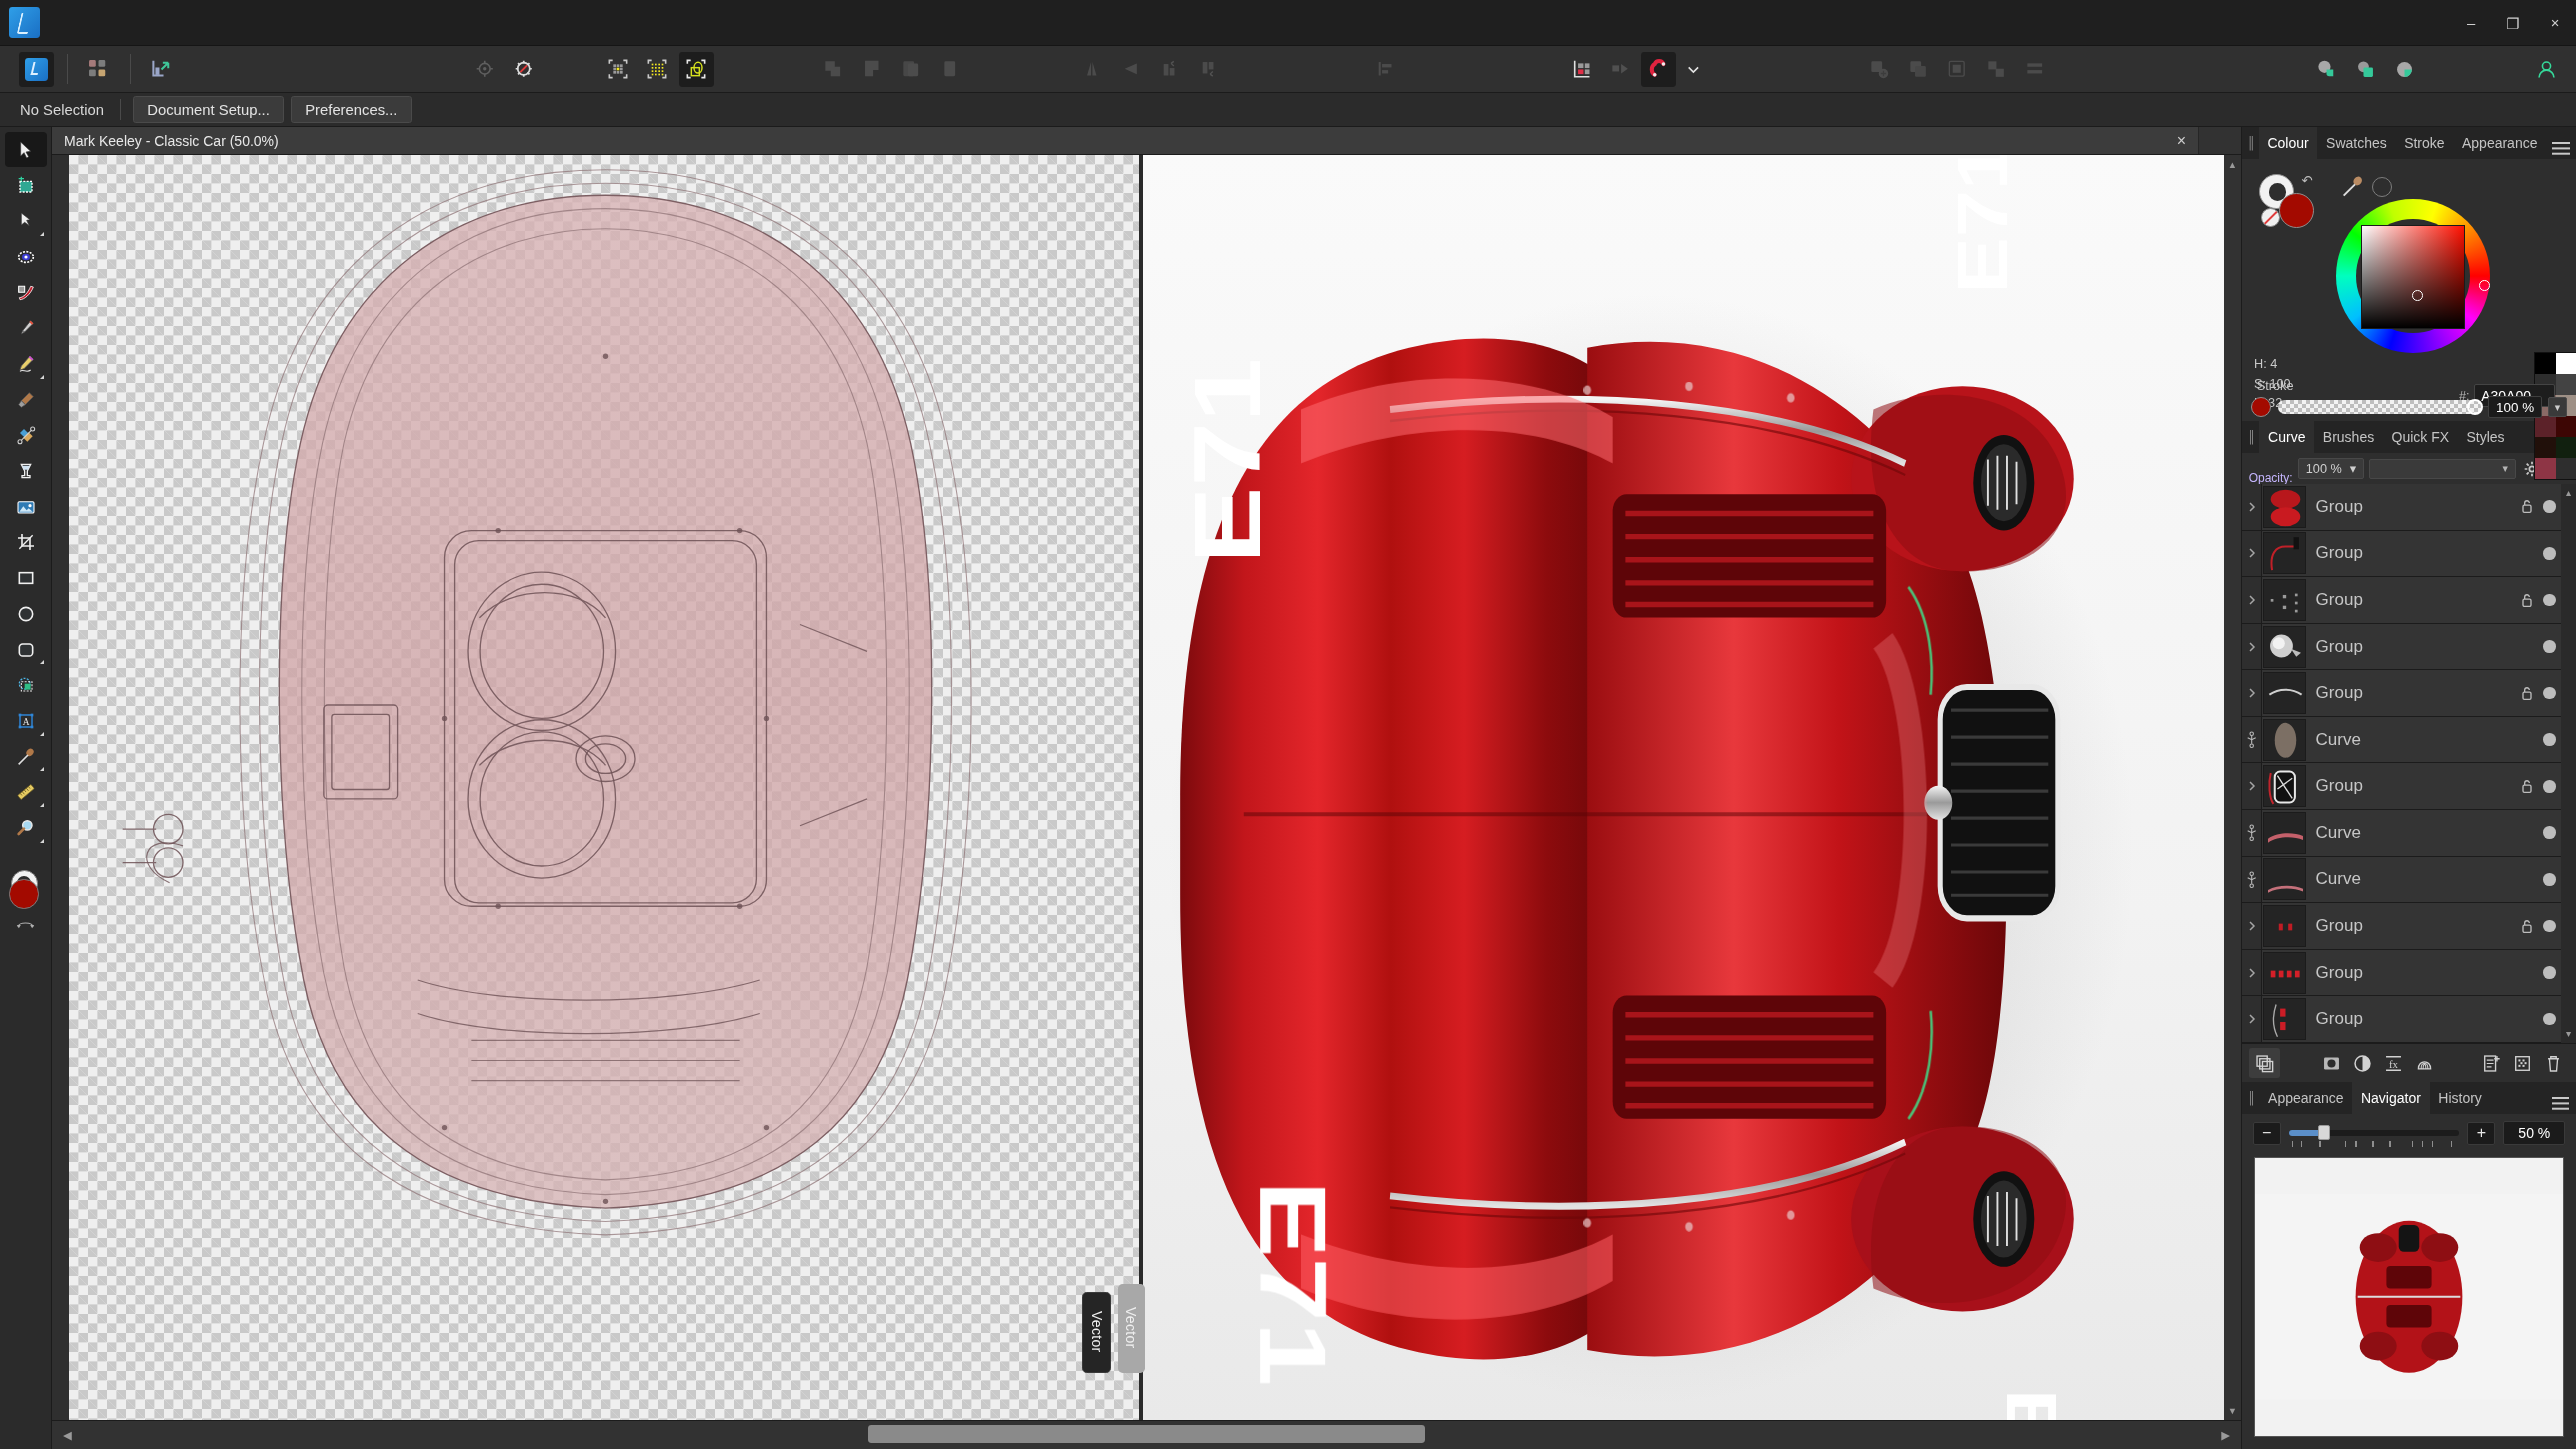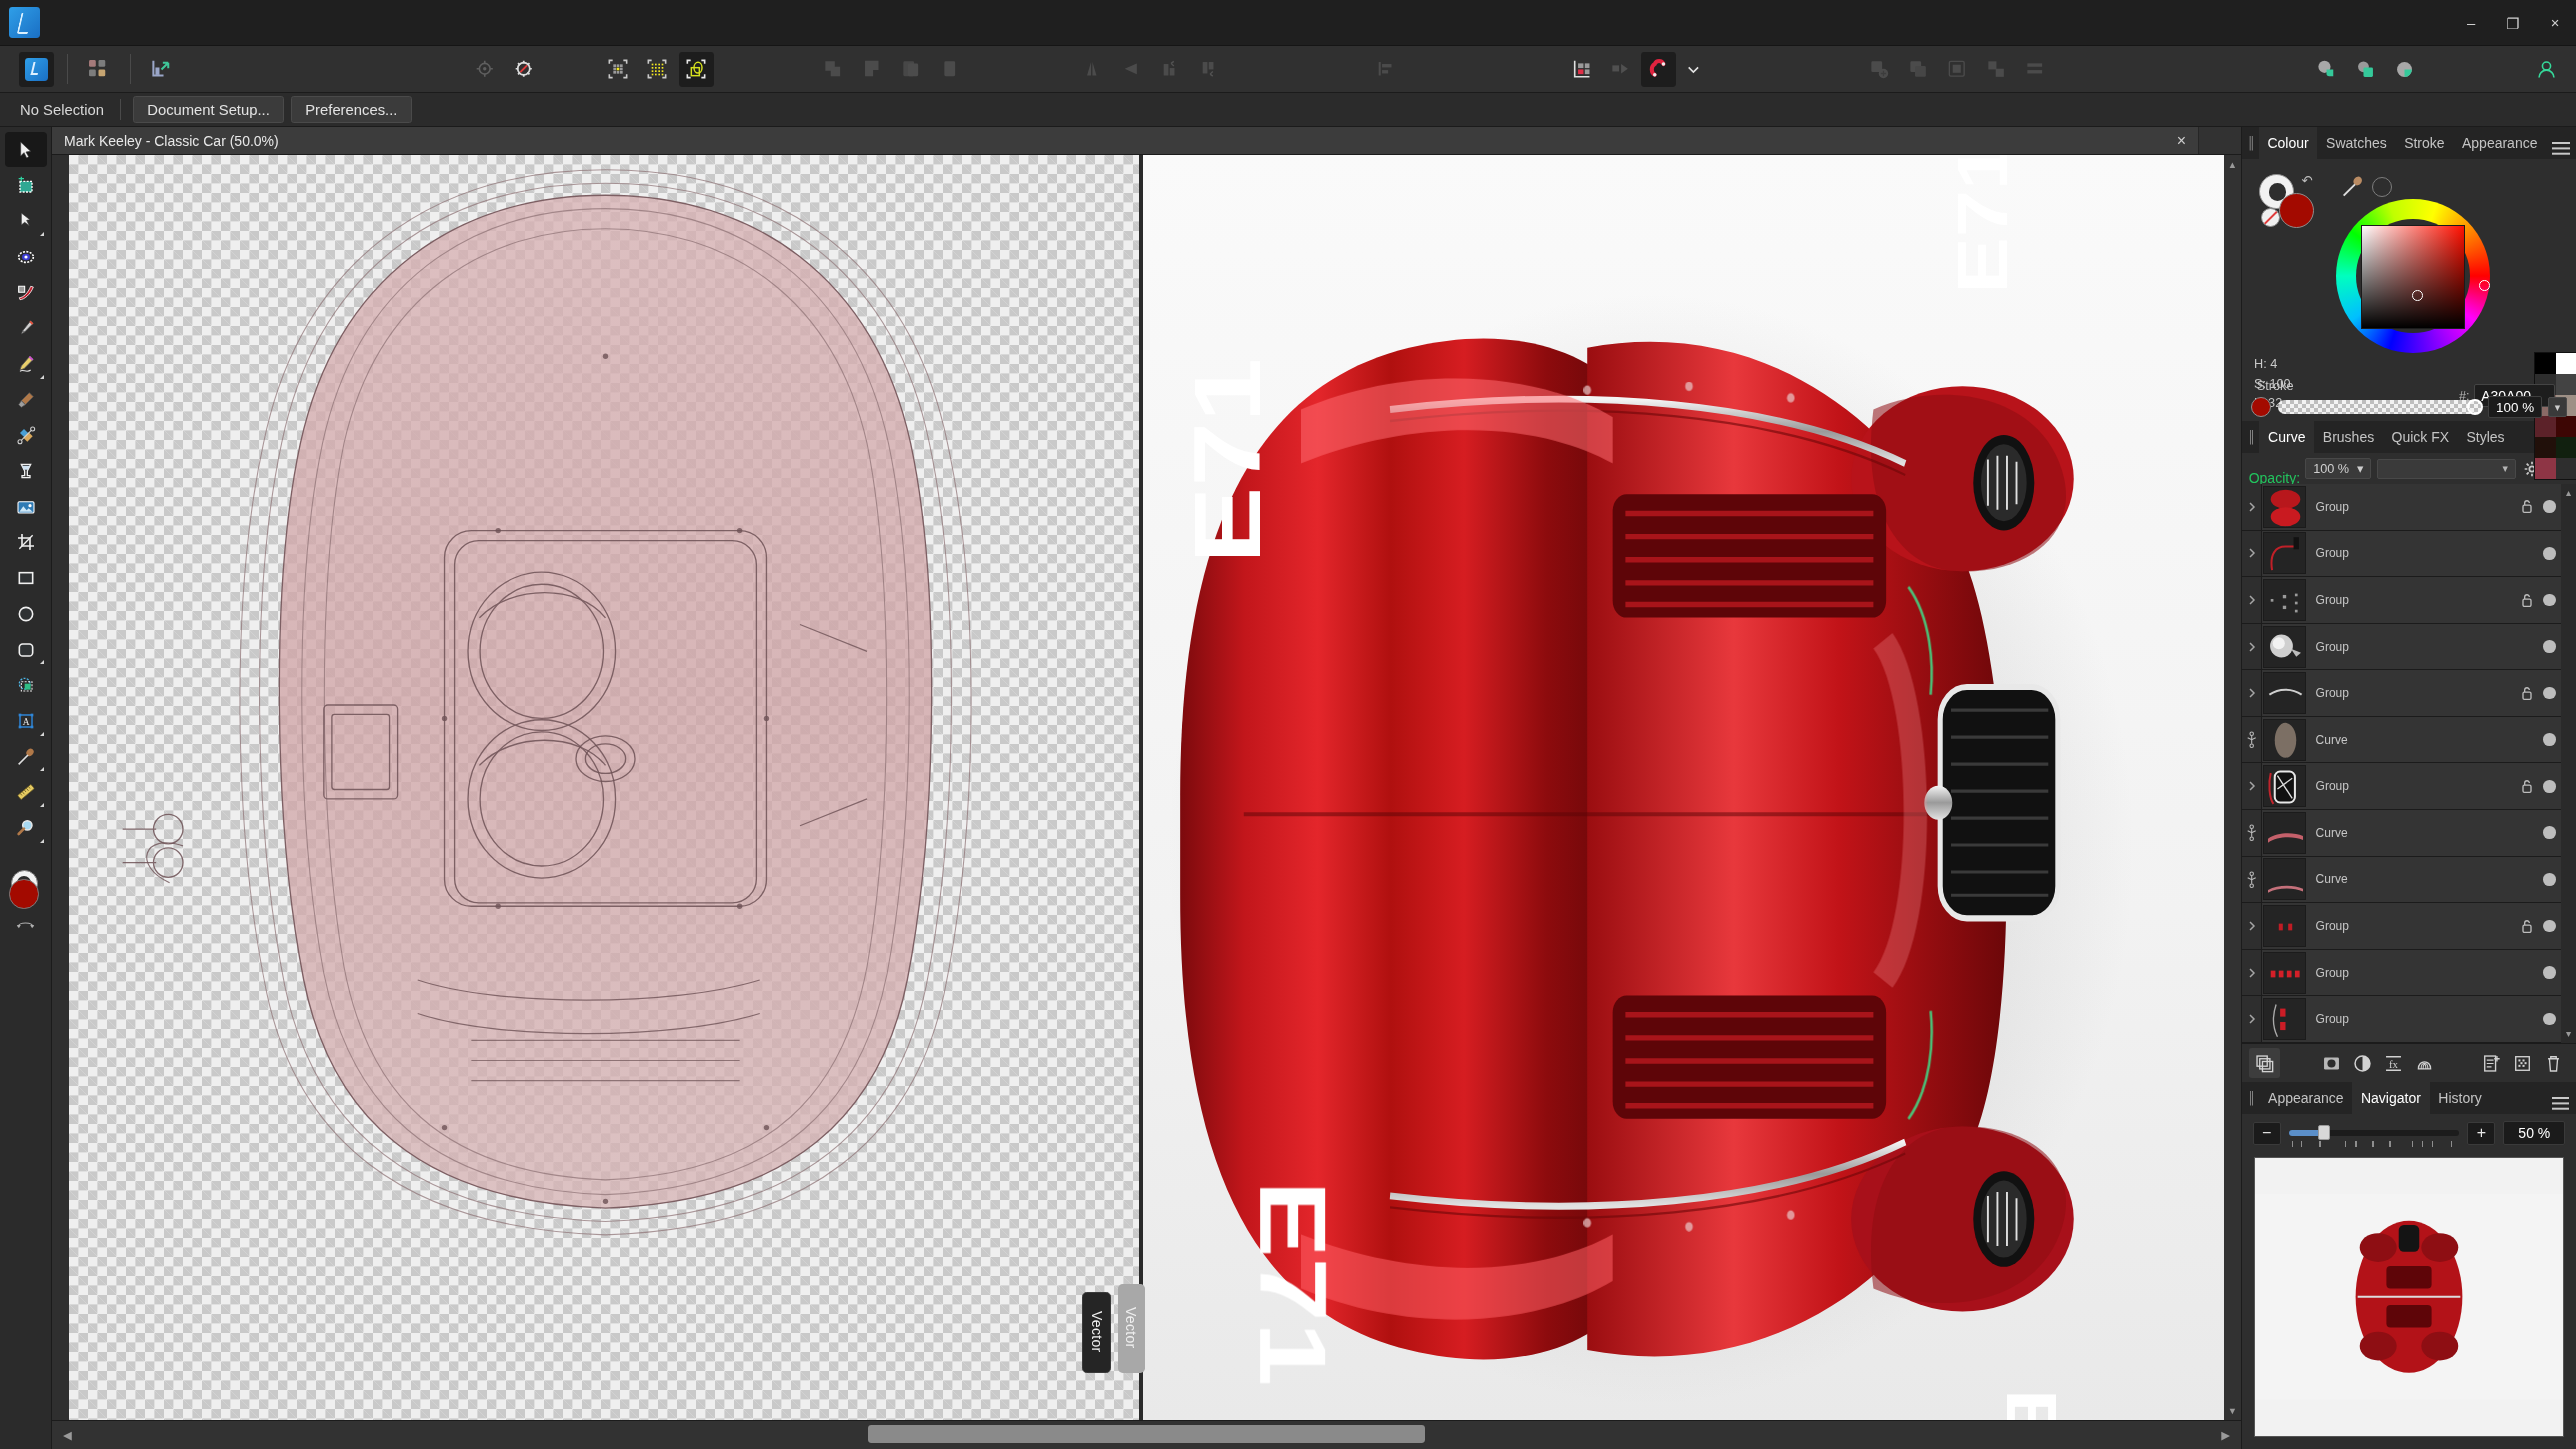--- a/index.html
+++ b/index.html
@@ -153,35 +153,35 @@
     border:2px solid #ffffff;background:transparent;}
   .op-val{background:#1b1b1b;border:0.7px solid #3f3f3f;border-radius:2px;font-size:13.4px;
     color:#fff;padding:2.7px 6.7px;min-width:52px;text-align:center;}
   .op-caret{background:#3a3a3a;border:0.7px solid #4a4a4a;border-radius:2px;color:#ccc;
     padding:2.7px 5.4px;font-size:10.7px;}
 
   
   .layerspanel{flex:1;display:flex;flex-direction:column;min-height:0;}
   .layeropts{height:31px;display:flex;align-items:center;gap:5.4px;padding:0 6.7px;flex-shrink:0;
     background:#2e2e2e;}
-  .lo-lbl{font-size:14px;color:#22c55e;margin-top:18px;}
+  .lo-lbl{font-size:12px;color:#c4b5fd;margin-top:18px;}
   .lo-field{background:#3a3a3a;border:0.7px solid #484848;border-radius:2px;font-size:12.7px;
     color:#cfcfcf;padding:2px 6.7px;display:flex;align-items:center;gap:8px;}
   .lo-blend{background:#3a3a3a;border:0.7px solid #484848;border-radius:2px;flex:1;height:20px;
     display:flex;align-items:center;justify-content:flex-end;padding-right:6.7px;color:#b5b5b5;font-size:10.7px;}
   .layerlist{flex:1;overflow:hidden;display:flex;min-height:0;background:#2a2a2a;}
   .llrows{flex:1;display:flex;flex-direction:column;}
   .lrow{height:47px;display:flex;align-items:center;border-bottom:0.7px solid #1b1b1b;
     background:#343434;position:relative;}
   .l-arrow{width:20px;text-align:center;color:#a6a6a6;font-size:13.4px;flex-shrink:0;
     border-right:0.7px solid #1b1b1b;height:100%;display:flex;align-items:center;justify-content:center;
     background:#2e2e2e;}
   .l-thumb{width:43px;height:42px;margin:0 1.3px;flex-shrink:0;border:0.7px solid #1b1b1b;
     background:#242424;overflow:hidden;position:relative;}
-  .l-name{font-size:12px;color:#c6c6c6;padding-left:8px;flex:1;}
+  .l-name{font-size:17px;color:#c6c6c6;padding-left:8px;flex:1;}
   .l-lock{width:20px;flex-shrink:0;display:flex;align-items:center;justify-content:center;}
   .l-dot{width:24px;flex-shrink:0;display:flex;align-items:center;justify-content:center;}
   .l-dot i{width:12.7px;height:12.7px;border-radius:50%;background:#bdbdbd;display:block;}
   .lscroll{width:14.8px;background:#2a2a2a;display:flex;flex-direction:column;justify-content:space-between;
     align-items:center;padding:4px 0;flex-shrink:0;}
   .layerfoot{height:39px;background:#2e2e2e;display:flex;align-items:center;flex-shrink:0;
     border-top:0.7px solid #1b1b1b;padding:0 6.7px;}
   .lf-btn{width:31px;height:29.5px;display:flex;align-items:center;justify-content:center;border-radius:2.7px;}
   .lf-btn.sel{background:#3d3d3d;}
 

